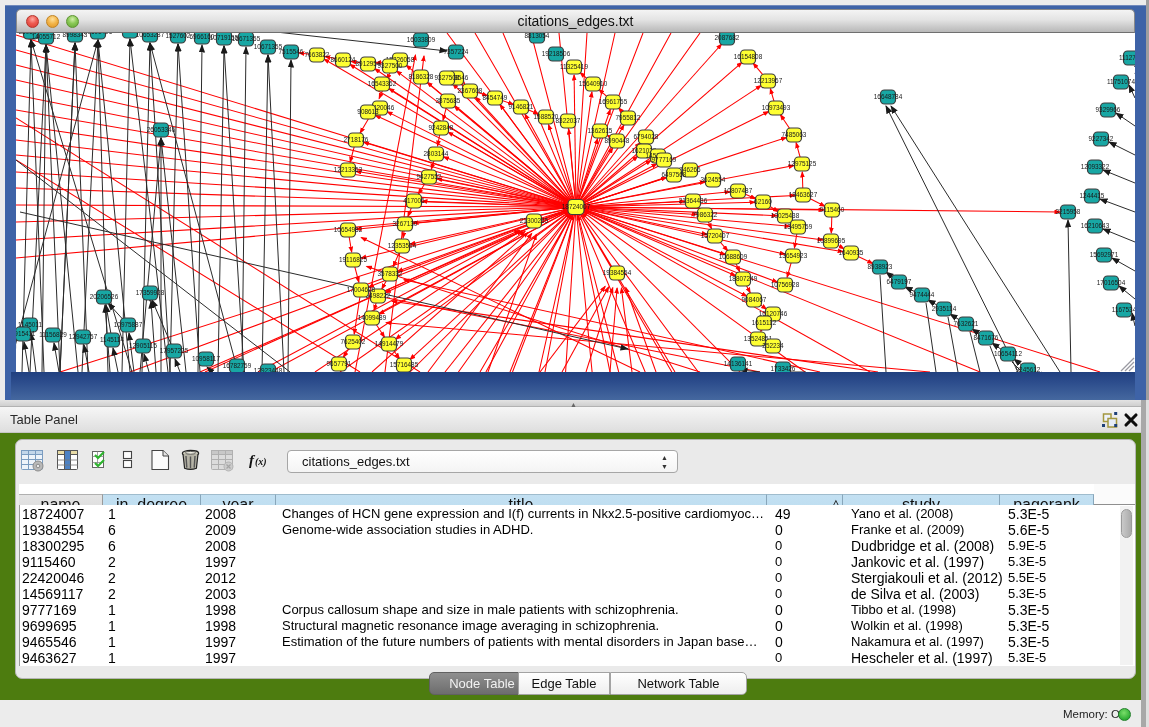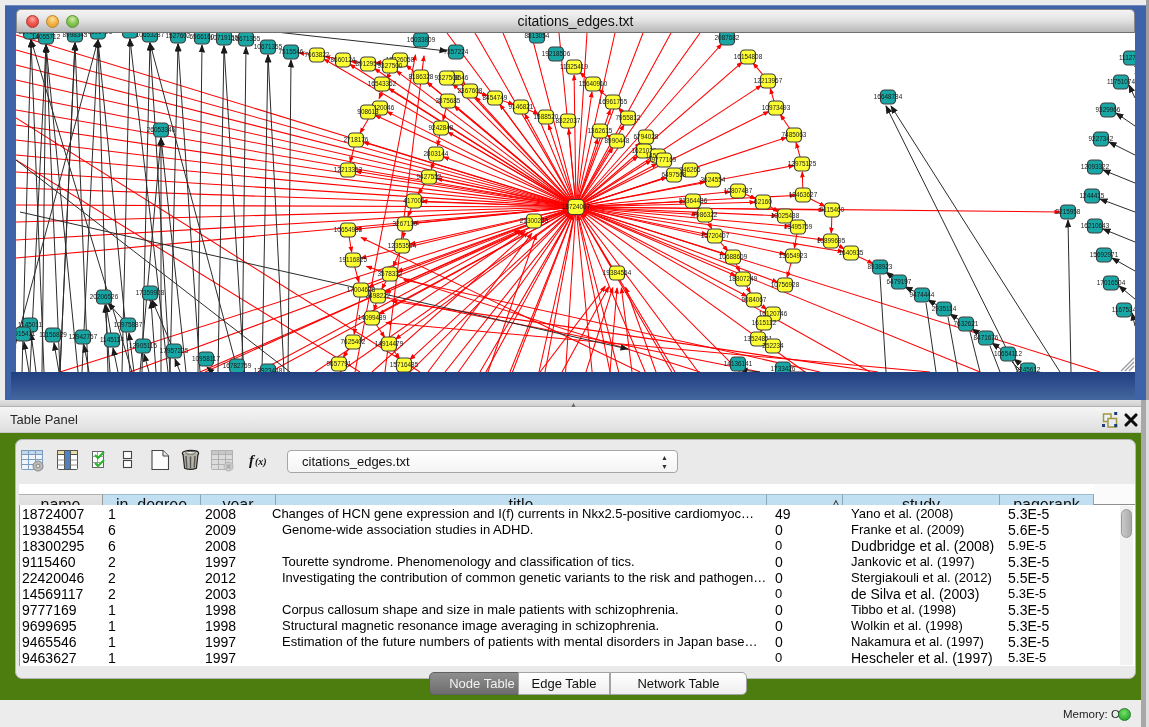--- a/index.html
+++ b/index.html
@@ -685,21 +685,21 @@
       <div class="hc" style="left:748px;width:76px;text-align:right;padding-left:7px">△ out_de…</div>
       <div class="hc" style="left:824px;width:157px">study</div>
       <div class="hc" style="left:981px;width:94px">pagerank</div>
     </div>
     <div id="tblright"></div>
     <div id="tbody">
 <div class="trow" style="top:0px">
           <span style="left:2px">18724007</span>
           <span style="left:88px">1</span>
           <span style="left:185px">2008</span>
-          <span style="left:252px">Changes of HCN gene expression and I(f) currents in Nkx2.5-positive cardiomyoc…</span>
+          <span style="left:262px">Changes of HCN gene expression and I(f) currents in Nkx2.5-positive cardiomyoc…</span>
           <span style="left:755px">49</span>
           <span style="left:831px">Yano et al. (2008)</span>
           <span style="left:988px">5.3E-5</span>
         </div>
 <div class="trow" style="top:16px">
           <span style="left:2px">19384554</span>
           <span style="left:88px">6</span>
           <span style="left:185px">2009</span>
           <span style="left:262px">Genome-wide association studies in ADHD.</span>
           <span style="left:755px">0</span>
@@ -711,30 +711,28 @@
           <span style="left:88px">6</span>
           <span style="left:185px">2008</span>
           <span style="left:755px">0</span>
           <span style="left:831px">Dudbridge et al. (2008)</span>
           <span style="left:988px">5.9E-5</span>
         </div>
 <div class="trow" style="top:48px">
           <span style="left:2px">9115460</span>
           <span style="left:88px">2</span>
           <span style="left:185px">1997</span>
-          <span style="left:262px">Tourette syndrome. Phenomenology and classification of tics.</span>
           <span style="left:755px">0</span>
           <span style="left:831px">Jankovic et al. (1997)</span>
           <span style="left:988px">5.3E-5</span>
         </div>
 <div class="trow" style="top:64px">
           <span style="left:2px">22420046</span>
           <span style="left:88px">2</span>
           <span style="left:185px">2012</span>
-          <span style="left:262px">Investigating the contribution of common genetic variants to the risk and pathogen…</span>
           <span style="left:755px">0</span>
           <span style="left:831px">Stergiakouli et al. (2012)</span>
           <span style="left:988px">5.5E-5</span>
         </div>
 <div class="trow" style="top:80px">
           <span style="left:2px">14569117</span>
           <span style="left:88px">2</span>
           <span style="left:185px">2003</span>
           <span style="left:755px">0</span>
           <span style="left:831px">de Silva et al. (2003)</span>

